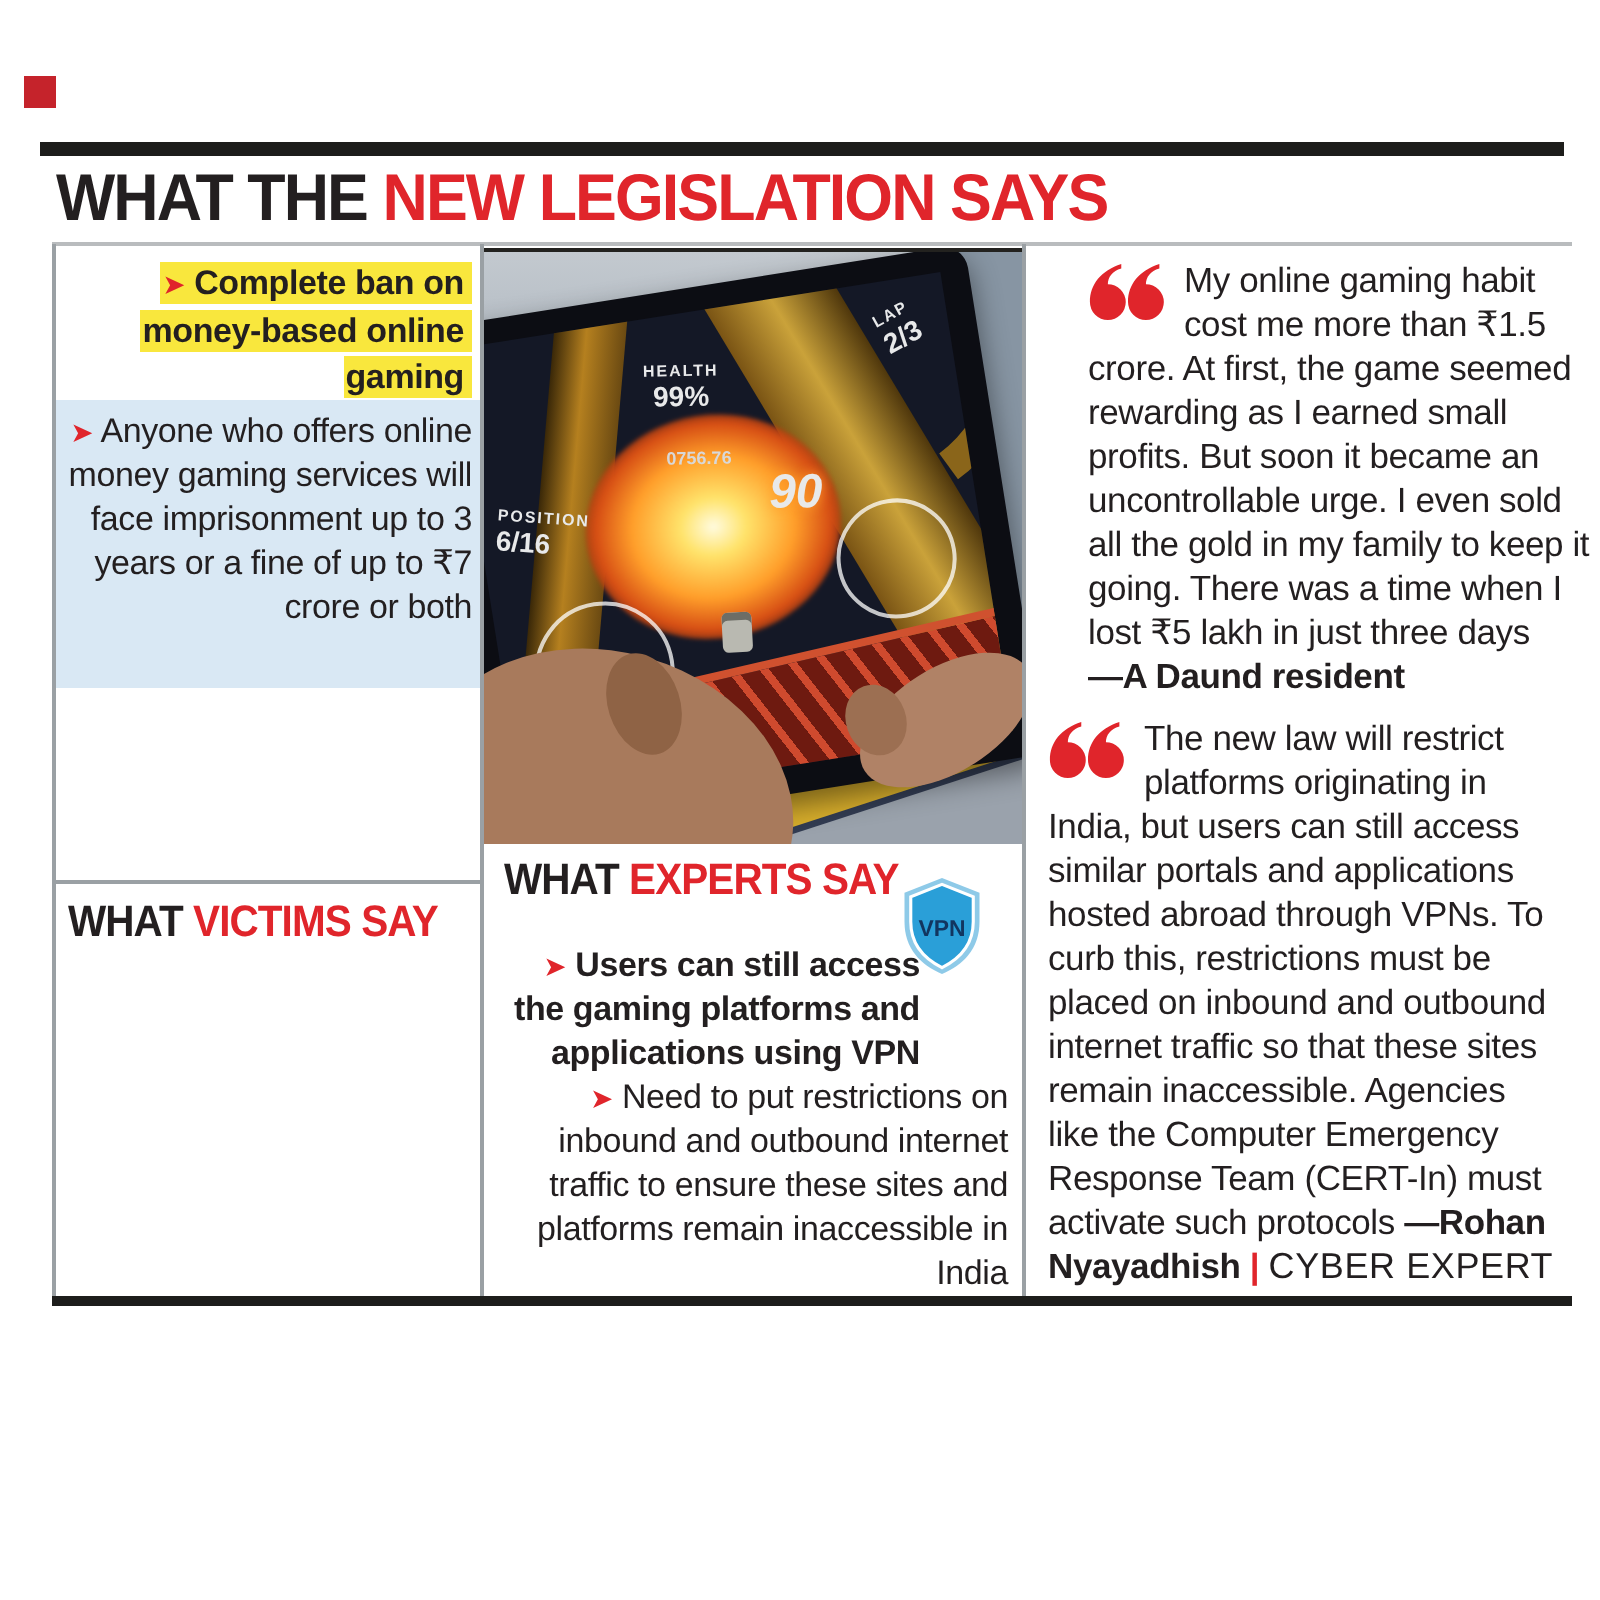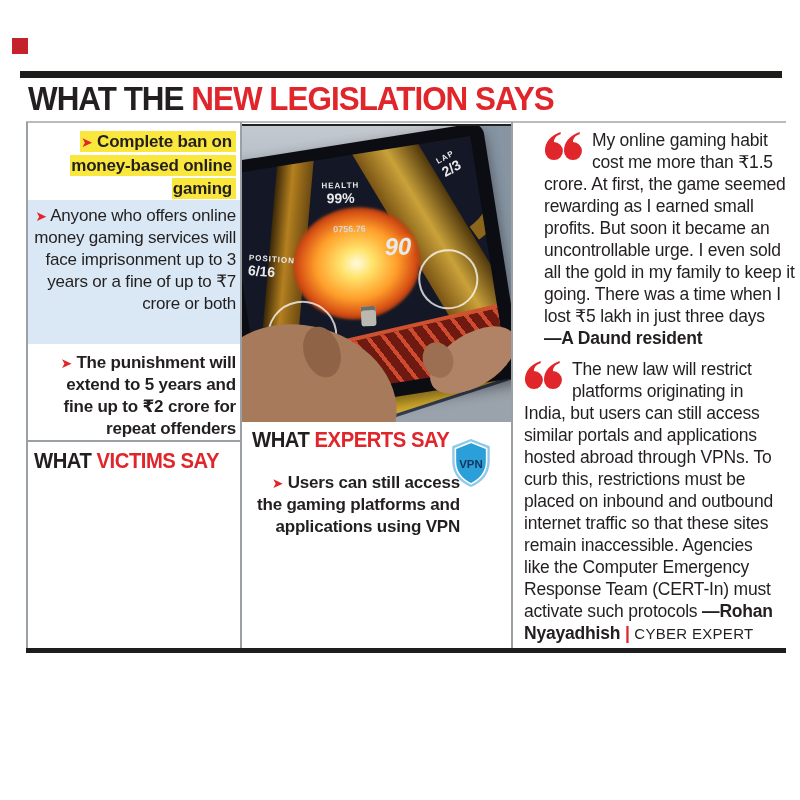--- a/index.html
+++ b/index.html
@@ -24,21 +24,21 @@
   .bluepanel{background:#d9e8f4;}
   .heading{font-size:22px;font-weight:bold;letter-spacing:-.5px;white-space:nowrap;
            transform:scaleX(.92);transform-origin:left;}
   .heading .red{color:#e0252b;}
   .divider{height:2px;background:#9aa0a4;}
   
   .quote{font-size:17.5px;line-height:22px;letter-spacing:-.2px;}
   .quote .qmark{float:left;margin:3px 8px 12px 0;}
   .quote .attr{font-weight:bold;}
   .quote .pipe{color:#e0252b;font-weight:bold;}
-  .quote .role{font-size:15px;letter-spacing:.3px;}
+  .quote .role{font-size:18px;letter-spacing:.3px;}
   
   .photo{left:242px;top:124px;width:269px;height:296px;background:#a6b0ba;overflow:hidden;
          border-top:2px solid #23221f;}
   .ph-light{left:0;top:0;width:269px;height:90px;background:linear-gradient(180deg,#c3c9cf,#a6b0ba);}
   .ph-right{right:0;top:0;width:42px;height:296px;background:#8795a3;}
   .ph-jacket{left:-40px;bottom:-46px;width:380px;height:120px;background:#323c52;transform:rotate(-10deg);}
   .ph-ystripe{right:-34px;bottom:30px;width:170px;height:34px;background:#d8ae2c;transform:rotate(-18deg);}
   .ph-gstripe{right:-44px;bottom:-26px;width:180px;height:52px;background:#9aa2ac;transform:rotate(-18deg);}
   .tablet{left:-14px;top:16px;width:276px;height:258px;background:#0c0d13;border-radius:12px;
           transform:rotate(-9deg);box-shadow:0 6px 14px rgba(0,0,0,.45);}
@@ -107,26 +107,20 @@
     </p>
   </div>
 
   <div class="abs bluepanel" style="left:28px;top:200px;width:212px;height:144px;">
     <p class="b" style="padding:5px 4px 0 6px;">
       <span class="arrow">➤</span>
       <span>Anyone who offers online money gaming services will face imprisonment up to 3 years or a fine of up to ₹7 crore or both</span>
     </p>
   </div>
 
-  <div class="abs" style="left:34px;top:352px;width:202px;">
-    <p class="b bold">
-      <span class="arrow">➤</span>
-      <span>The punishment will extend to 5 years and fine up to ₹2 crore for repeat offenders</span>
-    </p>
-  </div>
 
   <div class="abs divider" style="left:26px;top:440px;width:214px;"></div>
 
   <div class="abs heading" style="left:34px;top:448px;">
     <span>WHAT</span>
     <span class="red">VICTIMS SAY</span>
   </div>
 
 
   <div class="abs photo">
@@ -182,20 +176,26 @@
     <text x="20" y="29" font-size="11" font-weight="bold" fill="#12355f" text-anchor="middle" font-family="Liberation Sans, DejaVu Sans, sans-serif">VPN</text>
   </svg>
 
   <div class="abs" style="left:252px;top:472px;width:208px;">
     <p class="b bold">
       <span class="arrow">➤</span>
       <span>Users can still access the gaming platforms and applications using VPN</span>
     </p>
   </div>
 
+  <div class="abs" style="left:252px;top:538px;width:252px;">
+    <p class="b">
+      <span class="arrow">➤</span>
+      <span>Need to put restrictions on inbound and outbound internet traffic to ensure these sites and platforms remain inaccessible in India</span>
+    </p>
+  </div>
 
   <div class="abs quote" style="left:544px;top:129px;width:258px;">
     <svg class="qmark" width="40" height="28" viewBox="0 0 34 25">
       <path d="M14 0C5 3 0 9 0 17a8 8 0 1 0 8-8c0-3 2-6 6-7z" fill="#e0252b"></path>
       <path d="M31 0c-9 3-14 9-14 17a8 8 0 1 0 8-8c0-3 2-6 6-7z" fill="#e0252b"></path>
     </svg>
     <span>My online gaming habit cost me more than ₹1.5 crore. At first, the game seemed rewarding as I earned small profits. But soon it became an uncontrollable urge. I even sold all the gold in my family to keep it going. There was a time when I lost ₹5 lakh in just three days</span>
     <div class="attr">—A Daund resident</div>
   </div>
 

